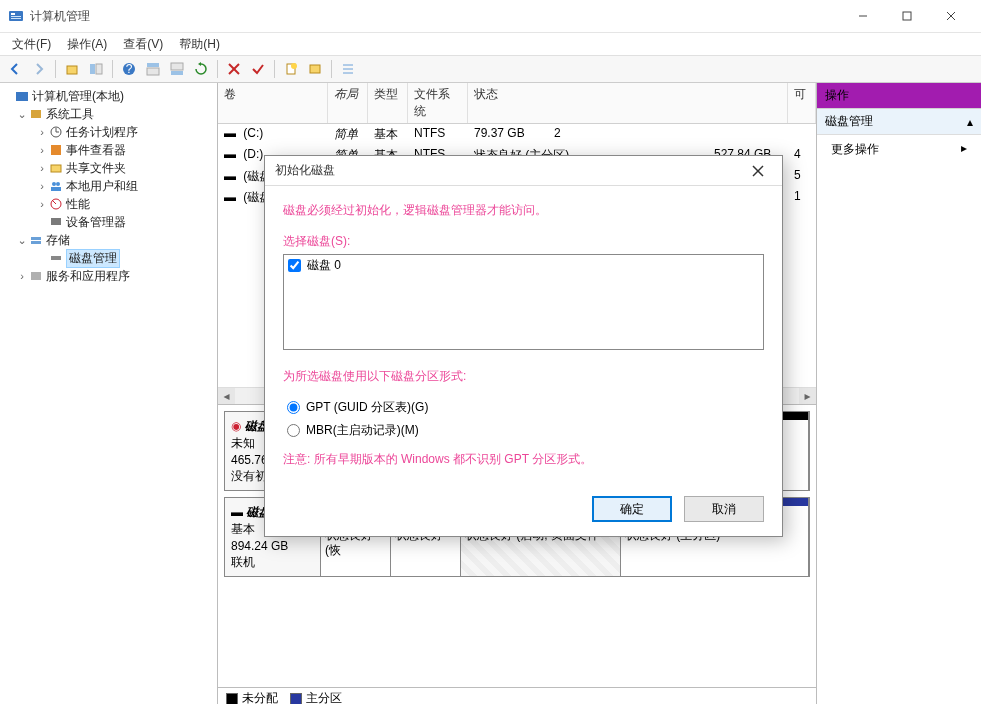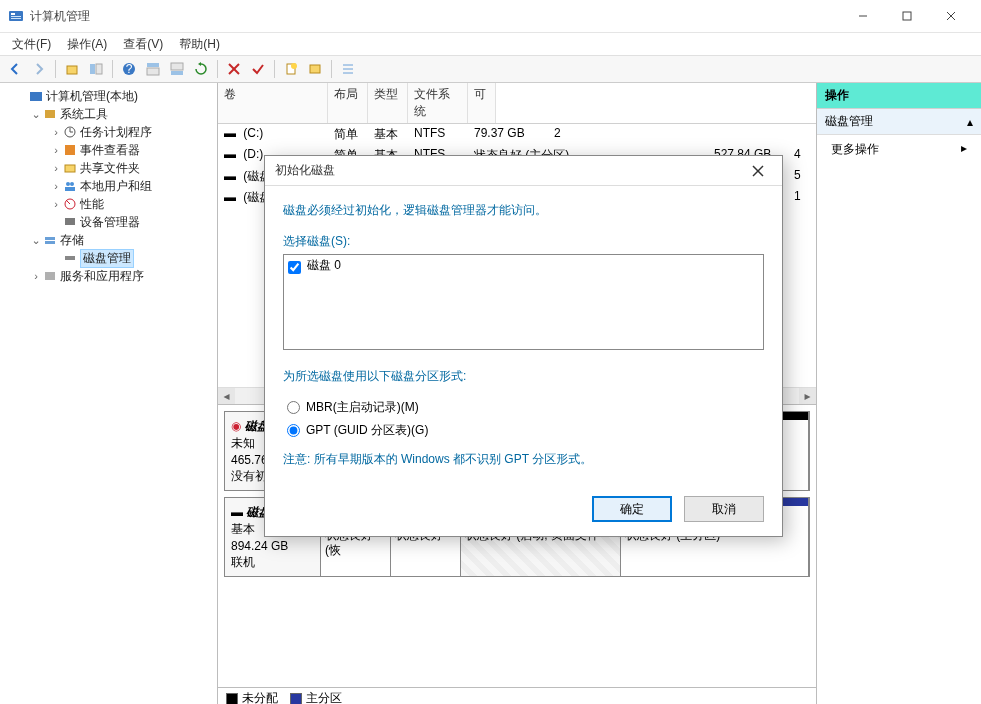--- a/index.html
+++ b/index.html
@@ -22,39 +22,39 @@
 .tbtn { width: 22px; height: 22px; display: flex; align-items: center; justify-content: center; border: 1px solid transparent; }
 .tsep { width: 1px; height: 18px; background: #ccc; margin: 0 3px; }
 
 
 .main { display: flex; height: calc(100% - 28px - 22px - 28px); }
 .pane-left { width: 218px; border-right: 1px solid #bcbcbc; background: #fff; overflow: auto; }
 .pane-center { flex: 1; display: flex; flex-direction: column; border-right: 1px solid #bcbcbc; }
 .pane-right { width: 164px; background: #fff; }
 
 
-.tree { padding: 4px 16px; }
+.tree { padding: 4px 2px; }
 .tree-item { display: flex; align-items: center; height: 18px; padding-left: 0; white-space: nowrap; }
 .tree-item .expander { width: 12px; text-align: center; color: #666; font-size: 11px; }
 .tree-item .ticon { width: 16px; height: 16px; margin-right: 2px; display: inline-flex; align-items: center; justify-content: center; }
 .tree-item .tlabel { color: #222; }
 .tree-item.selected .tlabel { background: #cce8ff; border: 1px solid #99d1ff; padding: 0 2px; }
 .lv0 { padding-left: 0; }
 .lv1 { padding-left: 14px; }
 .lv2 { padding-left: 34px; }
 
 
 .vol-table { border-bottom: 1px solid #bcbcbc; }
 .vol-head { display: flex; background: #fff; border-bottom: 1px solid #d0d0d0; }
 .vol-head div { padding: 3px 6px; border-right: 1px solid #e0e0e0; color: #333; background: #fafafa; }
 .vol-row { display: flex; }
 .vol-row div { padding: 2px 6px; white-space: nowrap; overflow: hidden; }
 .vol-row .vicon { width: 16px; display: inline-block; }
 .c-vol { width: 110px; }
-.c-layout { width: 40px; }
+.c-layout { width: 40px; font-style: italic; }
 .c-type { width: 40px; }
 .c-fs { width: 60px; }
 .c-status { flex: 1; }
 .c-cap { width: 80px; text-align: left; }
 .c-free { width: 28px; }
 
 
 .vol-scroll { height: 280px; overflow: hidden; position: relative; }
 .scroll-h { position: absolute; left: 0; right: 0; bottom: 0; height: 17px; background: #f0f0f0; border-top: 1px solid #ddd; display: flex; }
 .scroll-h .track { flex: 1; position: relative; }
@@ -70,34 +70,34 @@
 .part .bar { position: absolute; top: 0; left: 0; right: 0; height: 8px; }
 .part .ptxt { margin-top: 10px; }
 .bar-black { background: #000; }
 .bar-navy { background: #2838a0; }
 .part-hatch { background: repeating-linear-gradient(45deg, #f6f6f6 0 6px, #eee 6px 12px); }
 
 .legend { height: 22px; border-top: 1px solid #bcbcbc; display: flex; align-items: center; padding: 0 8px; gap: 12px; font-size: 11px; }
 .legend .swatch { width: 12px; height: 12px; display: inline-block; margin-right: 4px; vertical-align: middle; border: 1px solid #666; }
 
 
-.actions-head { background: #5eead4; border-bottom: 1px solid #d0d0d0; padding: 4px 8px; font-weight: bold; }
+.actions-head { background: #a21caf; border-bottom: 1px solid #d0d0d0; padding: 4px 8px; font-weight: normal; }
 .actions-section { background: #eaf3fb; padding: 4px 8px; border-bottom: 1px solid #ddd; display: flex; justify-content: space-between; align-items: center; }
 .actions-item { padding: 6px 14px; display: flex; justify-content: space-between; }
 
 
 .dialog-mask { position: absolute; inset: 0; pointer-events: none; }
 .dialog { position: absolute; left: 264px; top: 155px; width: 519px; background: #fff; border: 1px solid #888; box-shadow: 4px 4px 18px rgba(0,0,0,0.25); pointer-events: auto; }
 .dlg-titlebar { height: 30px; display: flex; align-items: center; padding: 0 10px; border-bottom: 1px solid #ddd; }
 .dlg-titlebar .dlg-title { flex: 1; color: #333; }
 .dlg-close { width: 28px; height: 22px; display: flex; align-items: center; justify-content: center; color: #333; }
 .dlg-body { padding: 16px 18px 14px 18px; }
-.dlg-body p { margin-bottom: 14px; color: #0369a1; }
+.dlg-body p { margin-bottom: 14px; color: #ec4899; }
 .disk-list { border: 1px solid #888; height: 96px; margin-bottom: 18px; background: #fff; padding: 2px 4px; }
-.disk-list label { display: flex; align-items: flex-end; gap: 4px; }
+.disk-list label { display: flex; align-items: center; gap: 4px; }
 .radio-row { margin: 6px 0 6px 4px; display: flex; align-items: center; gap: 4px; }
 .note { margin-top: 12px; color: #222; }
 .dlg-buttons { display: flex; justify-content: flex-end; gap: 12px; margin-top: 28px; }
 .dlg-btn { width: 80px; height: 26px; border: 1px solid #adadad; background: #e9e9e9; display: flex; align-items: center; justify-content: center; }
 .dlg-btn.primary { border: 2px solid #0078d7; background: #e5f1fb; }
 
 input[type=checkbox], input[type=radio] { margin-right: 2px; }
 </style>
 </head>
 <body>
@@ -333,20 +333,21 @@
     </div>
   </div>
 
   <div class="pane-center">
     <div class="vol-table">
       <div class="vol-head">
         <div class="c-vol">卷</div>
         <div class="c-layout">布局</div>
         <div class="c-type">类型</div>
         <div class="c-fs">文件系统</div>
+        <div class="c-status">状态</div>
         <div class="c-free">可</div>
       </div>
       <div class="vol-scroll">
         <div class="vol-row">
           <div class="c-vol"><span class="vicon">▬</span> <span>(C:)</span></div>
           <div class="c-layout">简单</div>
             <div class="c-type">基本</div>
             <div class="c-fs">NTFS</div>
             <div class="c-cap">79.37 GB</div>
             <div class="c-free">2</div>
@@ -476,26 +477,26 @@
       <p>磁盘必须经过初始化，逻辑磁盘管理器才能访问。</p>
       <p style="margin-bottom:4px">选择磁盘(S):</p>
       <div class="disk-list">
         <label>
           <input type="checkbox" checked="" style="">
           <span>磁盘 0</span>
         </label>
       </div>
       <p>为所选磁盘使用以下磁盘分区形式:</p>
       <div class="radio-row">
+        <input type="radio" name="ps" checked="" style="">
+        <span>GPT (GUID 分区表)(G)</span>
+      </div>
+      <div class="radio-row">
         <input type="radio" name="ps" style="">
         <span>MBR(主启动记录)(M)</span>
-      </div>
-      <div class="radio-row">
-        <input type="radio" name="ps" checked="" style="">
-        <span>GPT (GUID 分区表)(G)</span>
       </div>
       <p class="note">注意: 所有早期版本的 Windows 都不识别 GPT 分区形式。</p>
       <div class="dlg-buttons">
         <div class="dlg-btn primary">确定</div>
         <div class="dlg-btn">取消</div>
       </div>
     </div>
   </div>
 </div>
 

